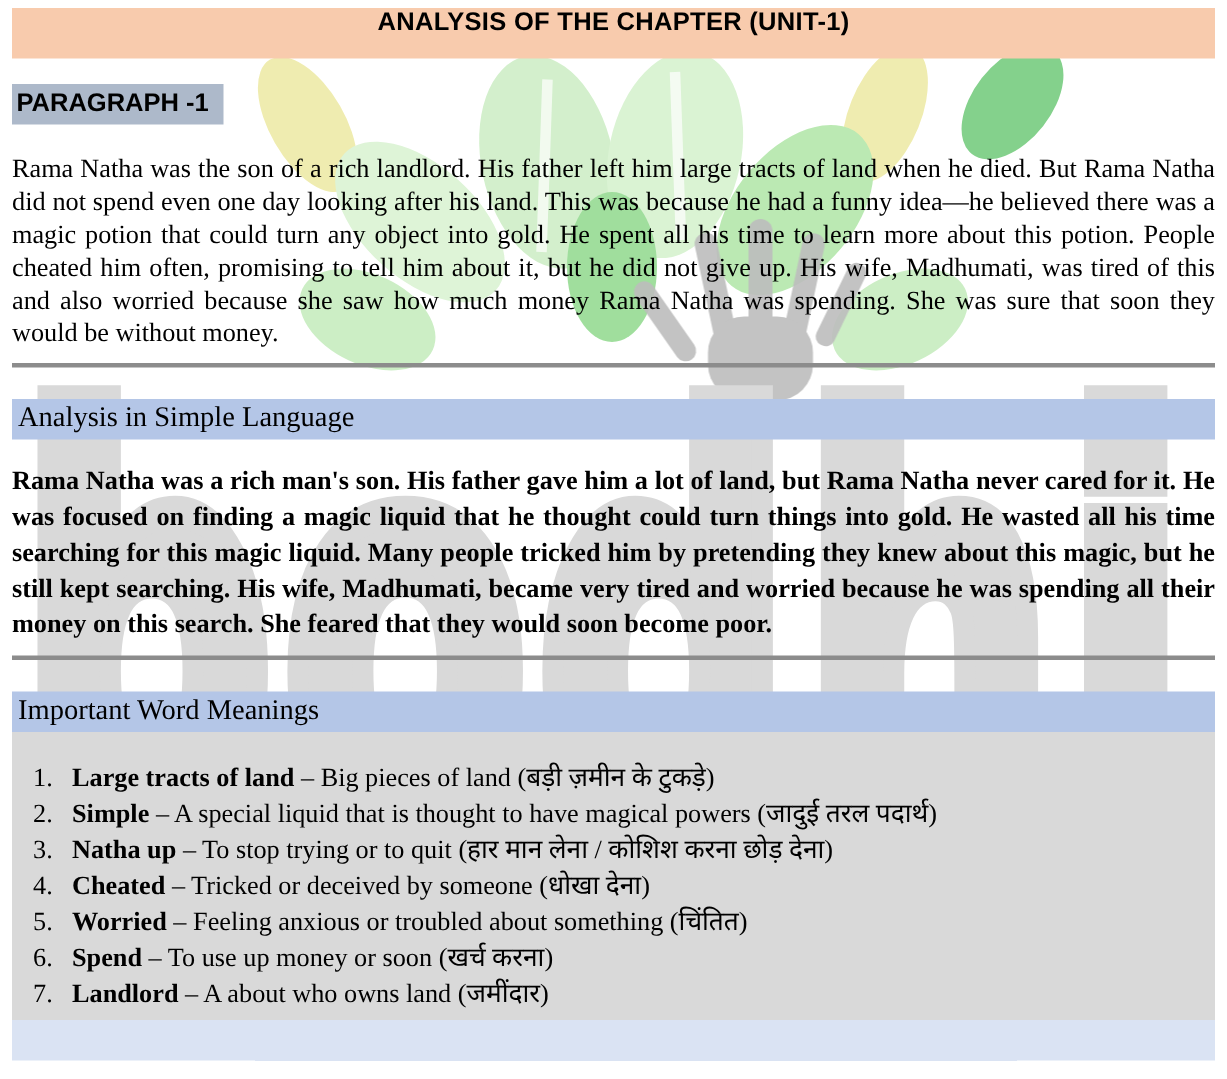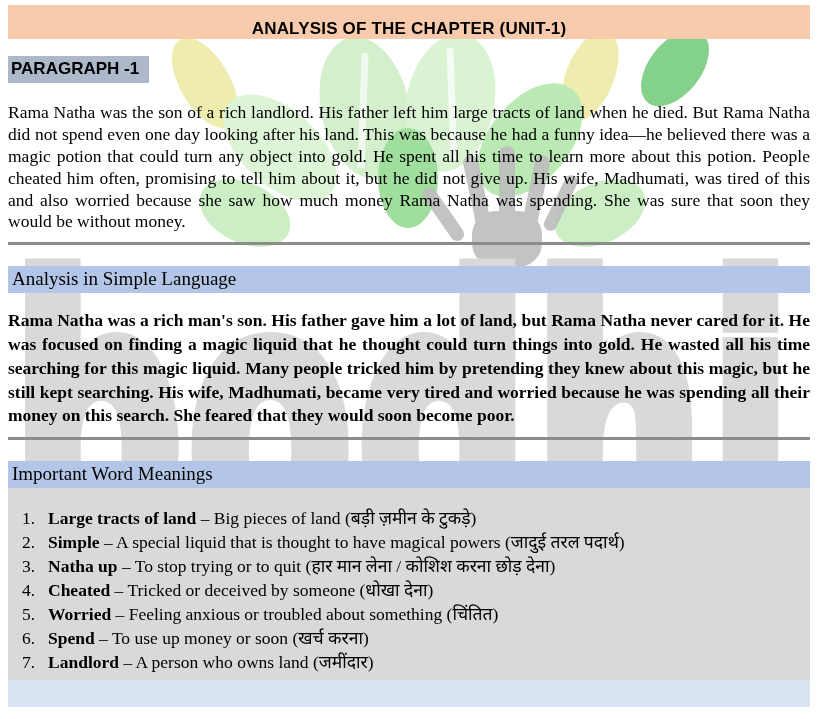--- a/index.html
+++ b/index.html
@@ -22,21 +22,21 @@
     letter-spacing:6px;
     transform:scaleY(1.55); transform-origin:top left;
     white-space:nowrap;
   }
 
   
   .content { position:relative; z-index:1; padding:0 8px; }
 
   .title-bar {
     margin-top:5px; height:34px; background:#f8cbad;
-    display:flex; align-items:flex-end; justify-content:center;
+    display:flex; align-items:flex-start; justify-content:center;
   }
   .title-bar h1 {
     margin:0; font-family:"Liberation Sans", sans-serif;
     font-size:17px; font-weight:bold; letter-spacing:0.2px;
   }
 
   .para-label-row { margin-top:17px; height:28px; }
   .para-label {
     display:inline-block; background:#adb9ca;
     font-family:"Liberation Sans", sans-serif;
@@ -147,20 +147,20 @@
       <div class="meaning-row">
         <span class="num">5.</span><span class="term">Worried</span>
         <span class="def">– Feeling anxious or troubled about something (चिंतित)</span>
       </div>
       <div class="meaning-row">
         <span class="num">6.</span><span class="term">Spend</span>
         <span class="def">– To use up money or soon (खर्च करना)</span>
       </div>
       <div class="meaning-row">
         <span class="num">7.</span><span class="term">Landlord</span>
-        <span class="def">– A person who owns land (जमींदार)</span>
+        <span class="def">– A about who owns land (जमींदार)</span>
       </div>
     </div>
 
     <div class="footer-bar"></div>
 
   </div>
 </div>
 
 </body></html>

